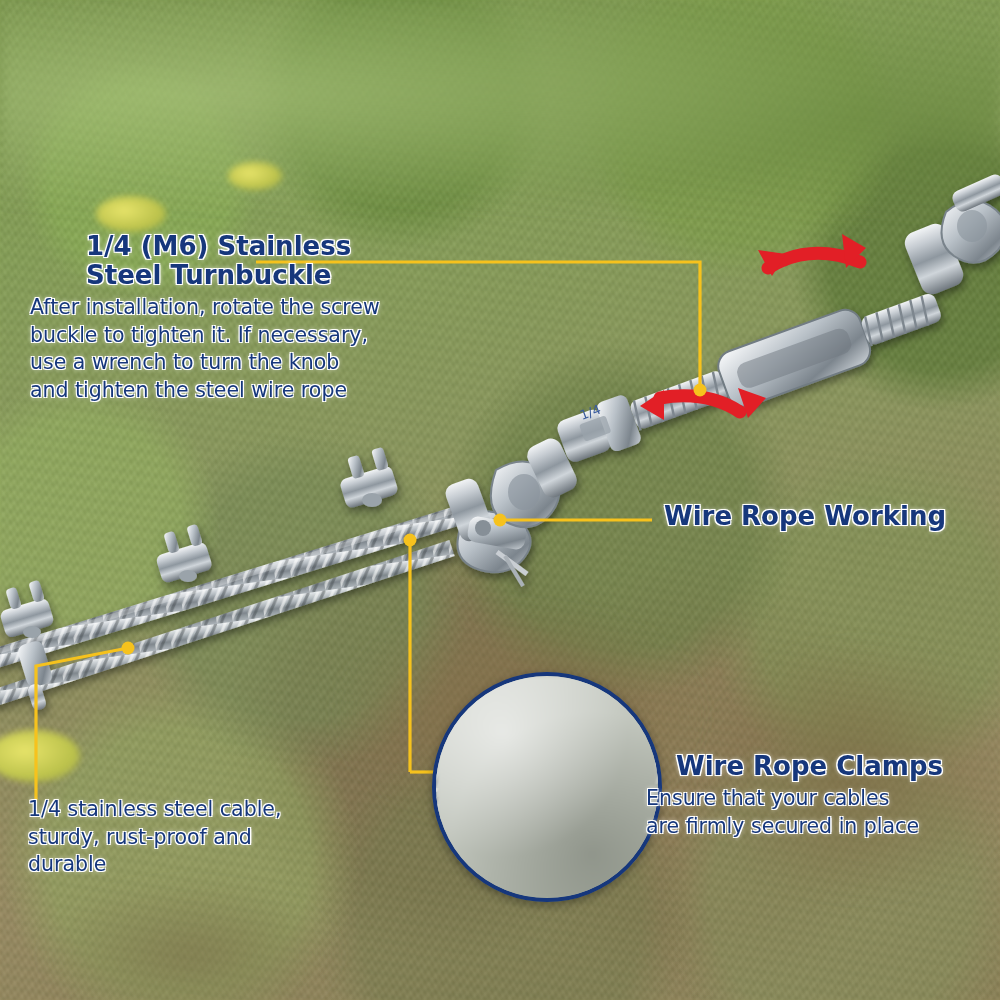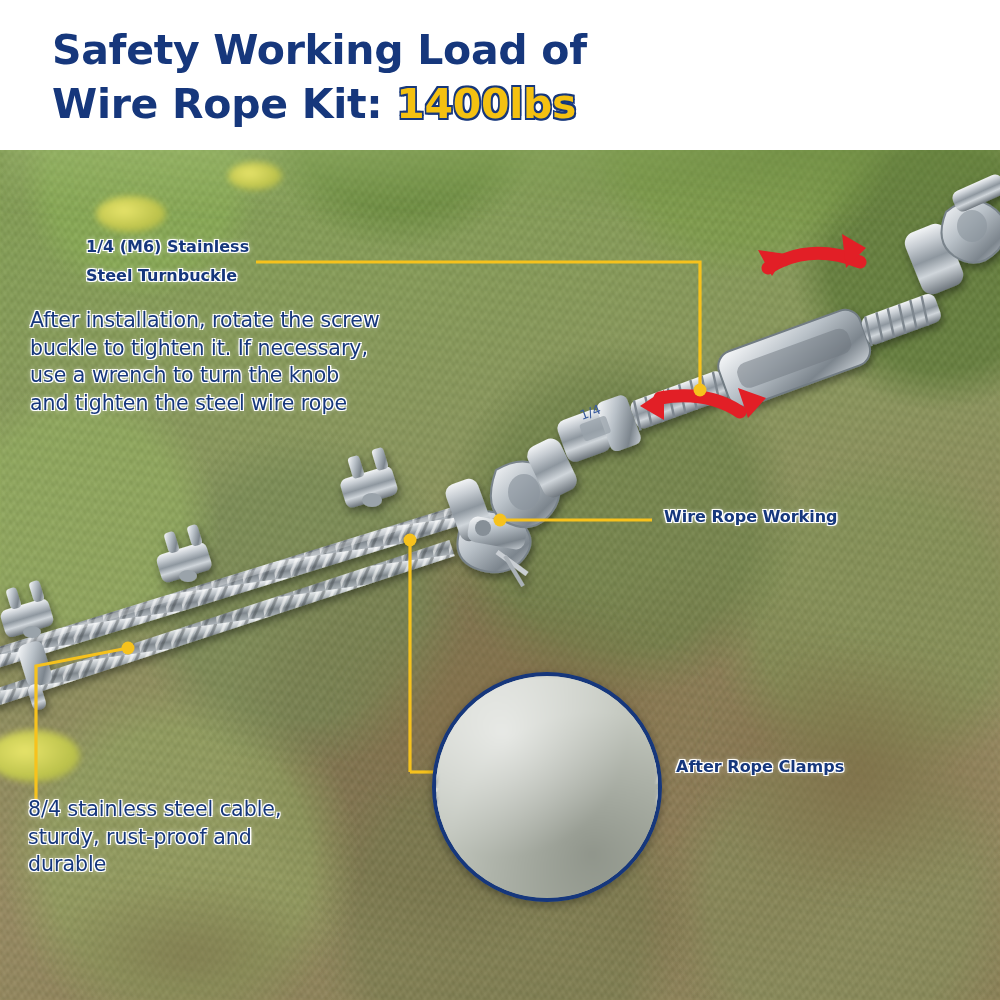--- a/index.html
+++ b/index.html
@@ -101,40 +101,40 @@
       -1.6px -1.6px 0 #16377c, 1.6px -1.6px 0 #16377c,
       -1.6px 1.6px 0 #16377c, 1.6px 1.6px 0 #16377c,
       0 2px 0 #16377c;
   }
 
   
   .callout { position: absolute; }
   .callout .head {
     font-family: "DejaVu Sans", sans-serif;
     font-weight: bold;
-    font-size: 16px;
+    font-size: 26px;
     line-height: 29px;
     color: #16377c;
     text-shadow:
       -1.2px -1.2px 0 #fff, 1.2px -1.2px 0 #fff,
       -1.2px 1.2px 0 #fff, 1.2px 1.2px 0 #fff,
       0 0 5px rgba(255,255,255,0.95);
     white-space: pre-line;
   }
   .callout .body {
     font-family: "DejaVu Sans", sans-serif;
     font-size: 20.5px;
     line-height: 27.5px;
     color: #16377c;
     text-shadow:
       -1.1px -1.1px 0 #fff, 1.1px -1.1px 0 #fff,
       -1.1px 1.1px 0 #fff, 1.1px 1.1px 0 #fff,
       0 0 5px rgba(255,255,255,0.95);
     white-space: pre-line;
-    margin-top: 17px;
+    margin-top: 4px;
   }
   .callout.right .head, .callout.right .body { text-align: left; }
 
   
   .leader {
     position: absolute;
     stroke: #f6c21d;
     fill: none;
     stroke-width: 3.2;
   }
@@ -359,41 +359,39 @@
       <path d="M-6,132 L230,124" stroke="url(#itwist)" stroke-width="22" fill="none"></path>
       <path d="M86,96 q10,-44 42,-44 q32,0 36,44" stroke="url(#isteel)" stroke-width="17" fill="none"></path>
       <rect x="88" y="96" width="78" height="34" rx="7" fill="url(#isteel)" stroke="#7c858c" stroke-width="1.6"></rect>
       <rect x="96" y="128" width="16" height="52" rx="6" fill="url(#isteel)"></rect>
       <rect x="140" y="128" width="16" height="52" rx="6" fill="url(#isteel)"></rect>
       <rect x="178" y="78" width="28" height="72" rx="6" fill="#c6ccd1" opacity="0.85"></rect>
       <rect x="200" y="86" width="14" height="58" rx="5" fill="#aab1b7" opacity="0.8"></rect>
     </svg>
   </div>
 
-  <div class="title-wrap">
-    <div class="title-line l1">Safety Working Load of</div>
-    <div class="title-line l2"><span>Wire Rope Kit: </span><span class="title-weight">1400lbs</span></div>
-  </div>
 
   <div class="callout" style="left:30px; top:232px; width:420px;">
     <div class="head" style="padding-left:56px;">1/4 (M6) Stainless
 Steel Turnbuckle</div>
     <div class="body">After installation, rotate the screw
 buckle to tighten it. If necessary,
 use a wrench to turn the knob
 and tighten the steel wire rope</div>
   </div>
 
   <div class="callout right" style="left:612px; top:502px; width:378px;">
     <div class="head" style="padding-left:52px;">Wire Rope Working</div>
   </div>
 
   <div class="callout right" style="left:646px; top:752px; width:354px;">
-    <div class="head" style="padding-left:30px;">After Rope Clamps</div>
+    <div class="head" style="padding-left:30px;">Wire Rope Clamps</div>
+    <div class="body">Ensure that your cables
+are firmly secured in place</div>
   </div>
 
   <div class="callout" style="left:28px; top:796px; width:368px;">
-    <div class="body" style="margin-top:0;">8/4 stainless steel cable,
+    <div class="body" style="margin-top:0;">1/4 stainless steel cable,
 sturdy, rust-proof and
 durable</div>
   </div>
 
 </div>
 
 </body></html>

